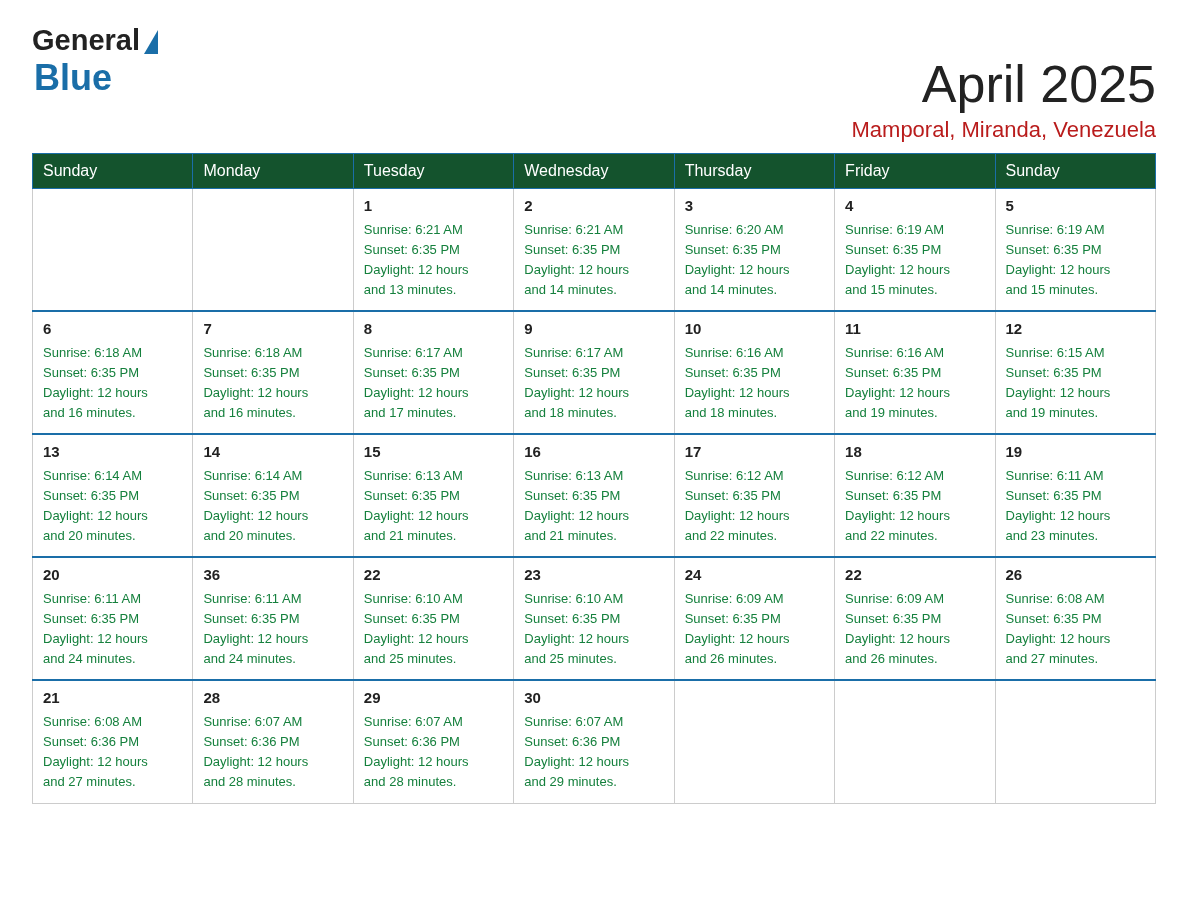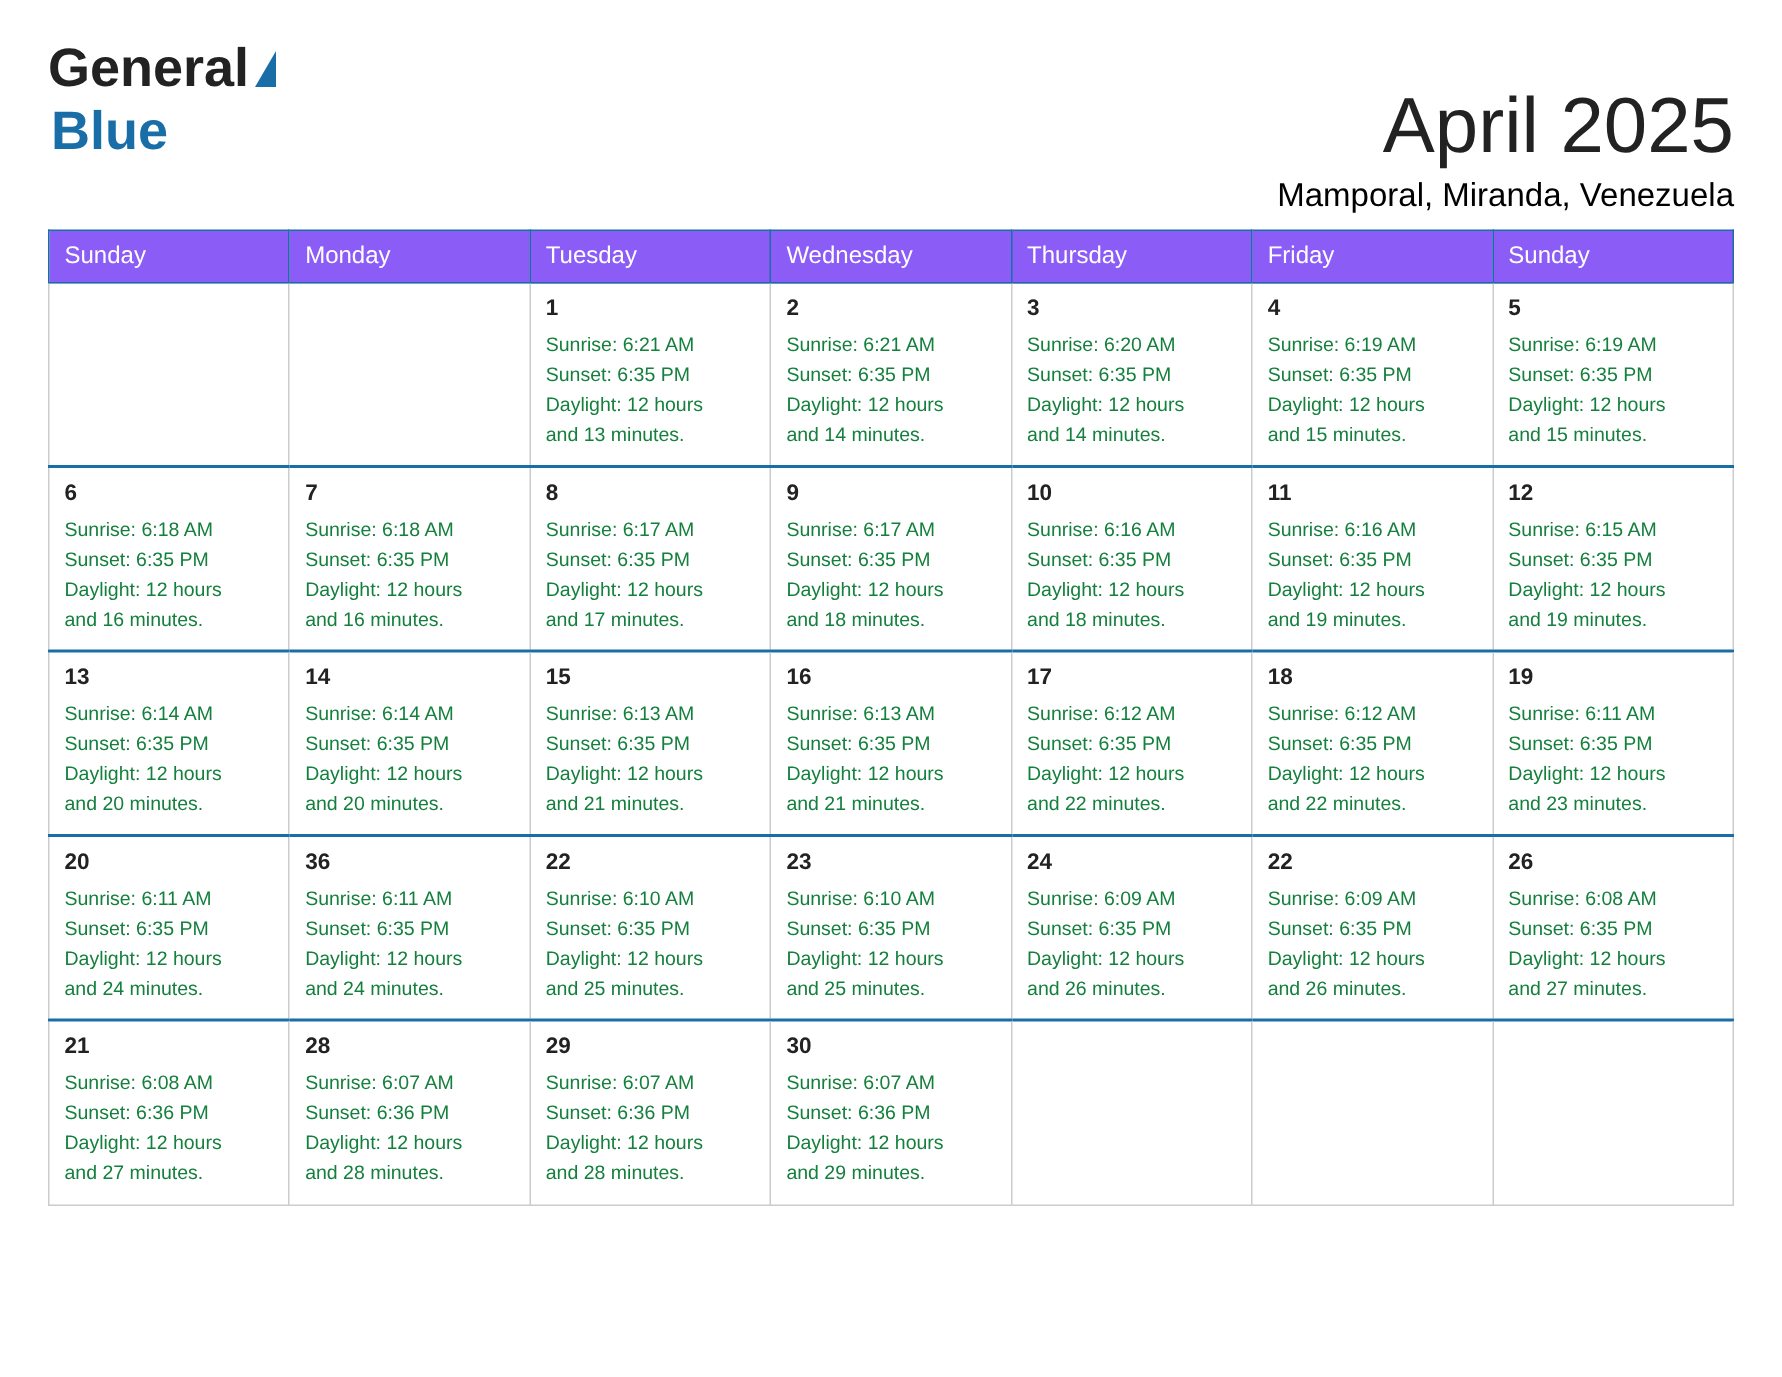--- a/index.html
+++ b/index.html
@@ -21,21 +21,21 @@
       display: flex;
       flex-direction: column;
       align-items: flex-start;
     }
     .logo-top {
       display: flex;
       align-items: center;
       gap: 2px;
     }
     .logo-general {
-      font-size: 36px;
+      font-size: 29px;
       font-weight: bold;
       color: #222;
     }
     .logo-triangle {
       width: 0;
       height: 0;
       border-left: 14px solid transparent;
       border-right: 0px solid transparent;
       border-bottom: 24px solid #1a6ea8;
       margin-left: 2px;
@@ -52,30 +52,30 @@
       margin-top: 32px;
     }
     .month-title {
       font-size: 52px;
       font-weight: normal;
       color: #222;
       line-height: 1.1;
     }
     .location-title {
       font-size: 22px;
-      color: #000000;
+      color: #b91c1c;
       margin-top: 4px;
     }
     .calendar {
       width: 100%;
       border-collapse: collapse;
       margin-top: 10px;
     }
     .calendar th {
-      background-color: #8b5cf6;
+      background-color: #14532d;
       color: #fff;
       font-size: 16px;
       font-weight: normal;
       padding: 8px 10px;
       text-align: left;
       border: 1px solid #1a6ea8;
     }
     .calendar td {
       vertical-align: top;
       padding: 6px 10px 10px 10px;

